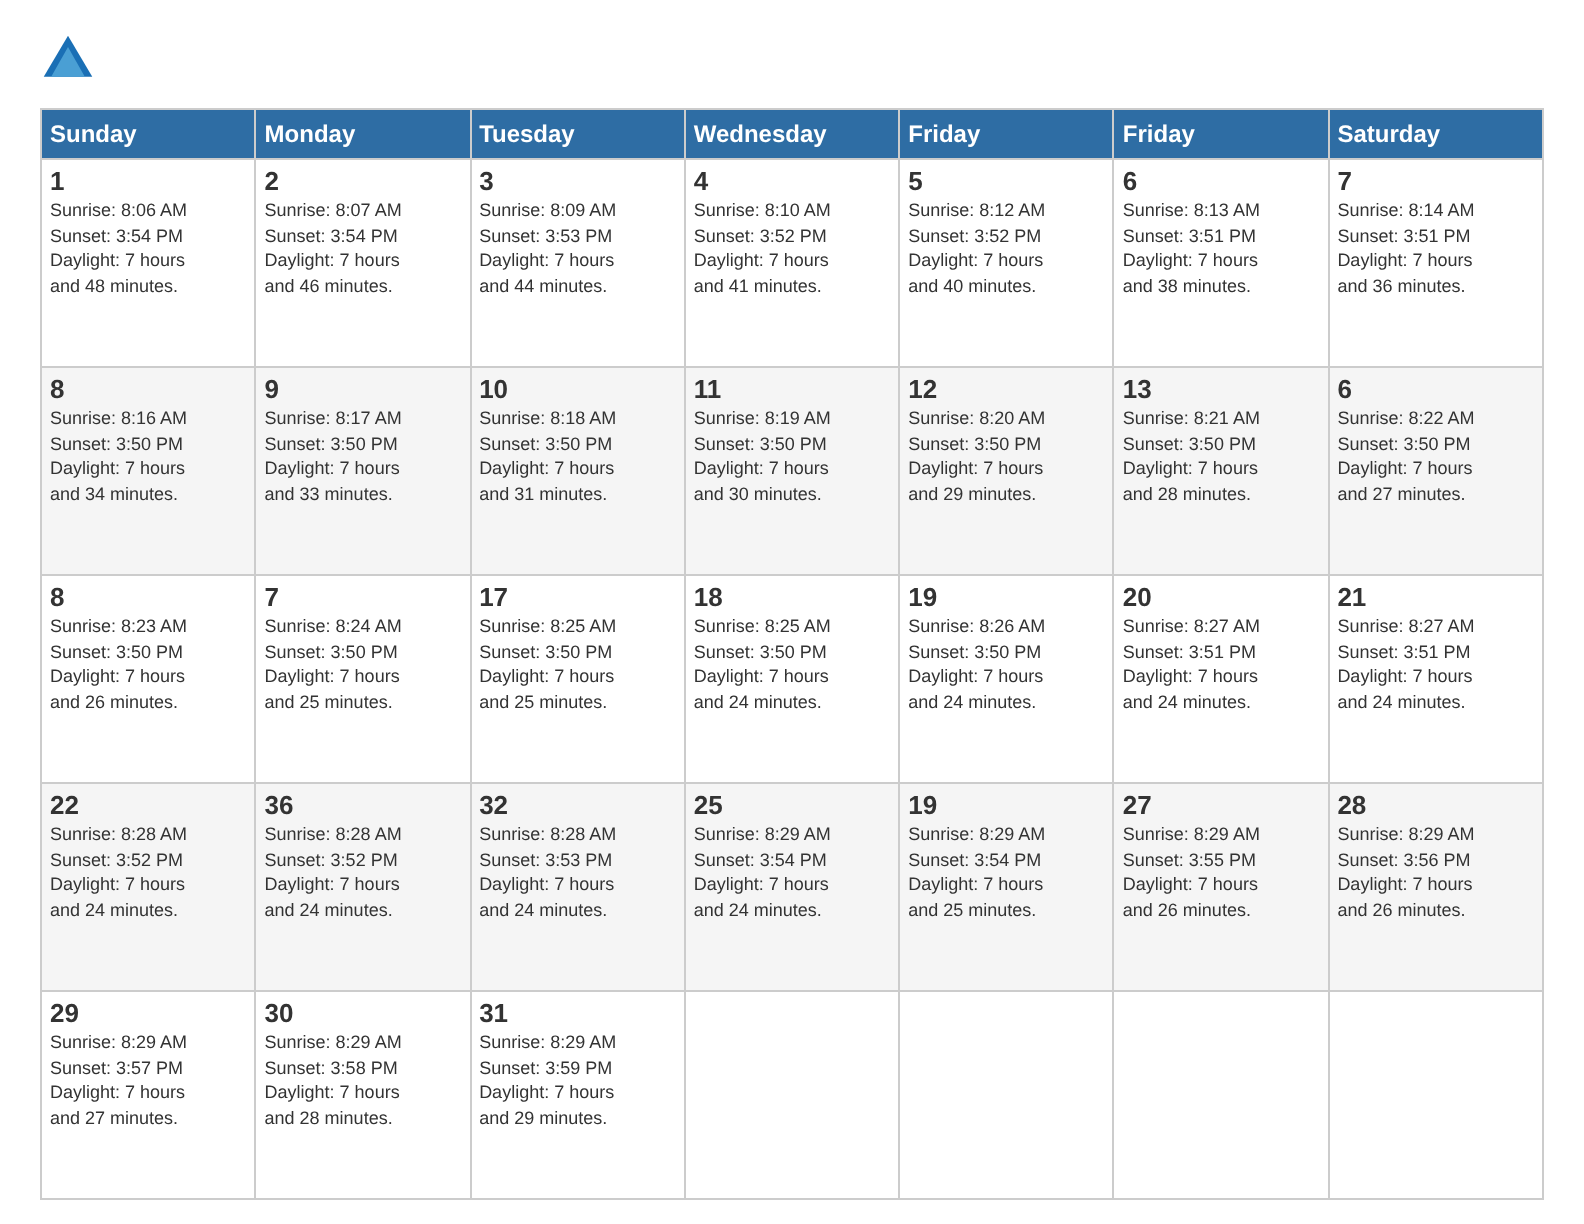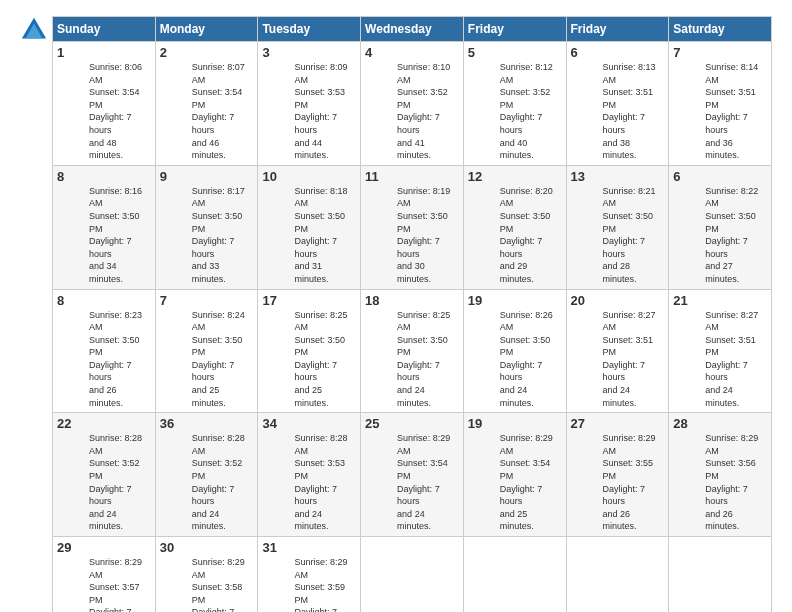--- a/index.html
+++ b/index.html
@@ -8,21 +8,21 @@
       background: #fff;
       width: 792px;
       height: 612px;
       overflow: hidden;
     }
     .page {
       width: 792px;
       height: 612px;
       padding: 16px 20px 12px 20px;
       display: flex;
-      flex-direction: row;
+      flex-direction: column;
     }
     .header {
       display: flex;
       justify-content: space-between;
       align-items: flex-start;
       margin-bottom: 10px;
     }
     .logo {
       display: flex;
       align-items: center;
@@ -83,21 +83,20 @@
     .day-num {
       font-size: 13px;
       font-weight: bold;
       display: block;
       margin-bottom: 1px;
     }
     .day-info {
       font-size: 9px;
       line-height: 1.4;
       color: #333;
-      margin-left: 32px;
     }
     .empty-cell {
       background: #f9f9f9;
     }
   </style>
 </head>
 <body>
 
 <div class="page">
   <div class="header">
@@ -339,21 +338,21 @@
           <td>
         <span class="day-num">36</span>
         <div class="day-info">
           Sunrise: 8:28 AM<br>
           Sunset: 3:52 PM<br>
           Daylight: 7 hours<br>
           and 24 minutes.
         </div>
       </td>
           <td>
-        <span class="day-num">34</span>
+        <span class="day-num">32</span>
         <div class="day-info">
           Sunrise: 8:28 AM<br>
           Sunset: 3:53 PM<br>
           Daylight: 7 hours<br>
           and 24 minutes.
         </div>
       </td>
           <td>
         <span class="day-num">25</span>
         <div class="day-info">

